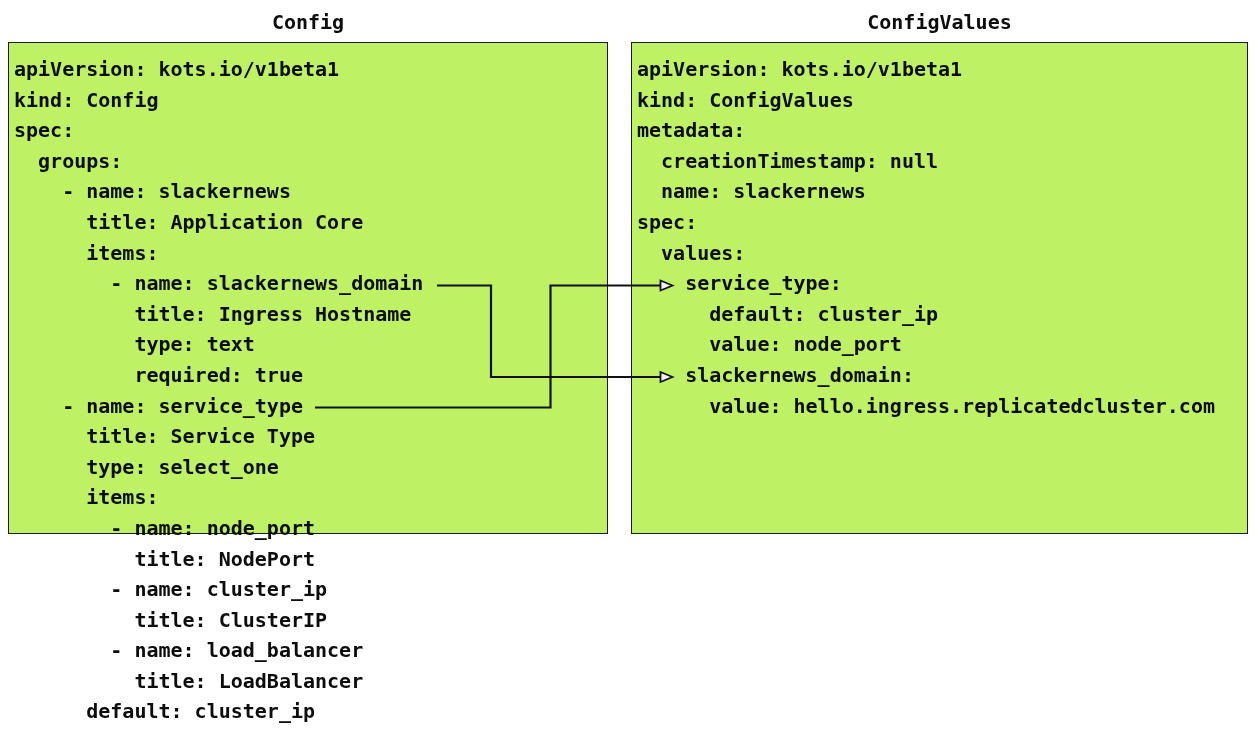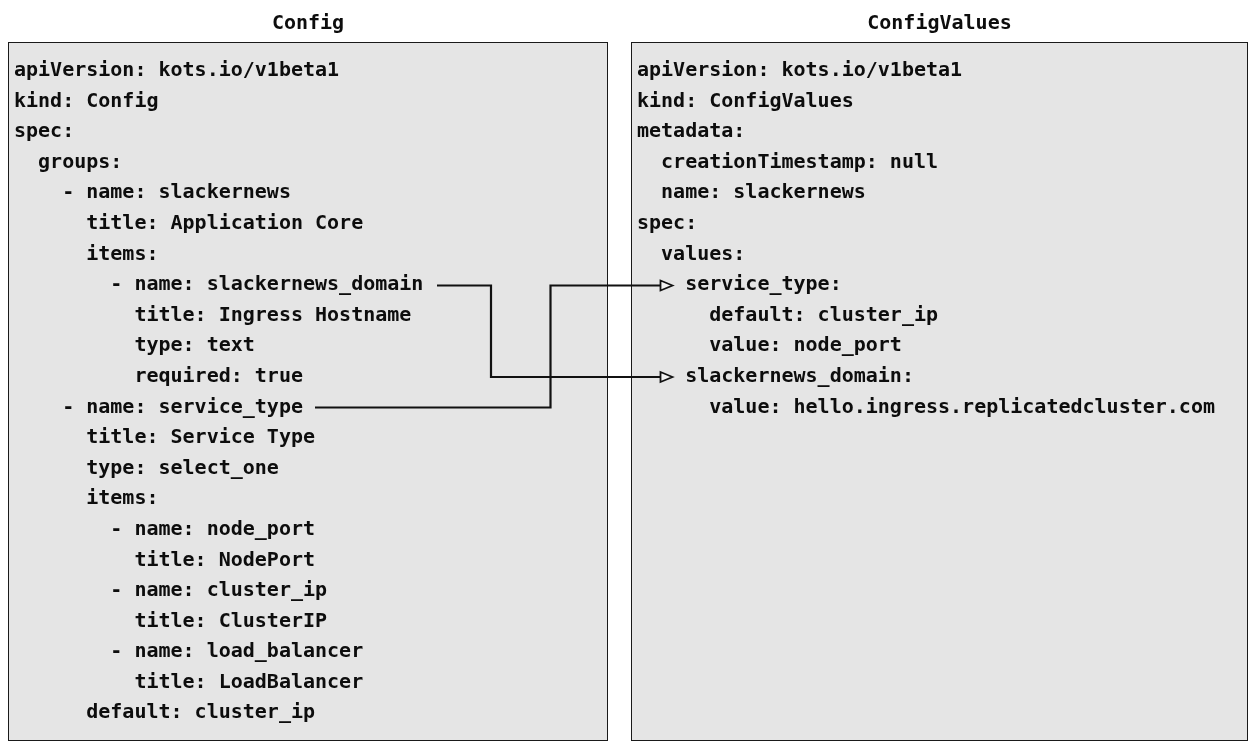--- a/index.html
+++ b/index.html
@@ -24,22 +24,22 @@
     font-size: 20px;
     font-weight: bold;
     color: #0d0d0d;
     white-space: pre;
   }
   #title-config   { left: 8px;   width: 600px; }
   #title-values   { left: 631px; width: 617px; }
   .yaml-panel {
     position: absolute;
     top: 42px;
-    height: 699px;
-    background: #e5e5e5;
+    height: 492px;
+    background: #bef264;
     border: 1.5px solid #1a1a1a;
     box-sizing: border-box;
   }
   #panel-config { left: 8px;   width: 600px; }
   #panel-values { left: 631px; width: 617px; }
   .yaml-code {
     margin: 0;
     padding: 11px 0 0 5px;
     font-family: "DejaVu Sans Mono", "Liberation Mono", monospace;
     font-size: 20px;

